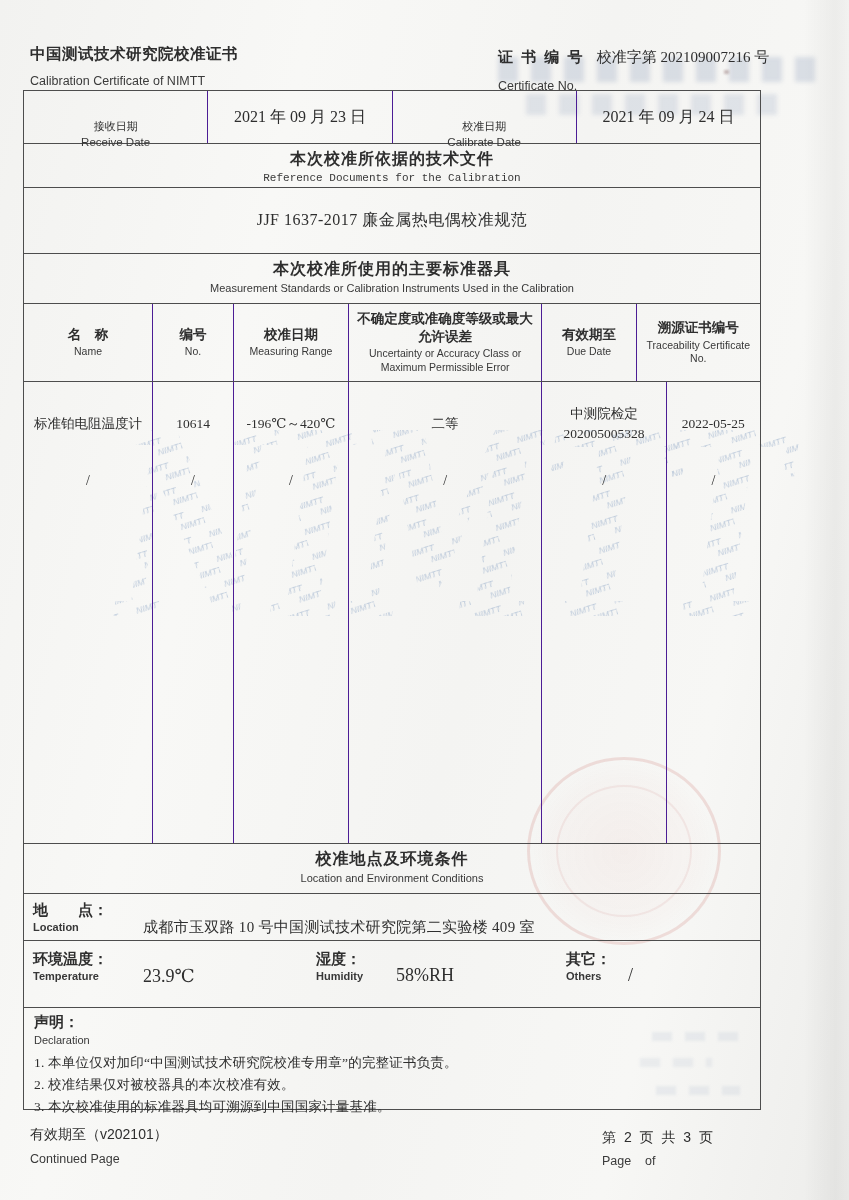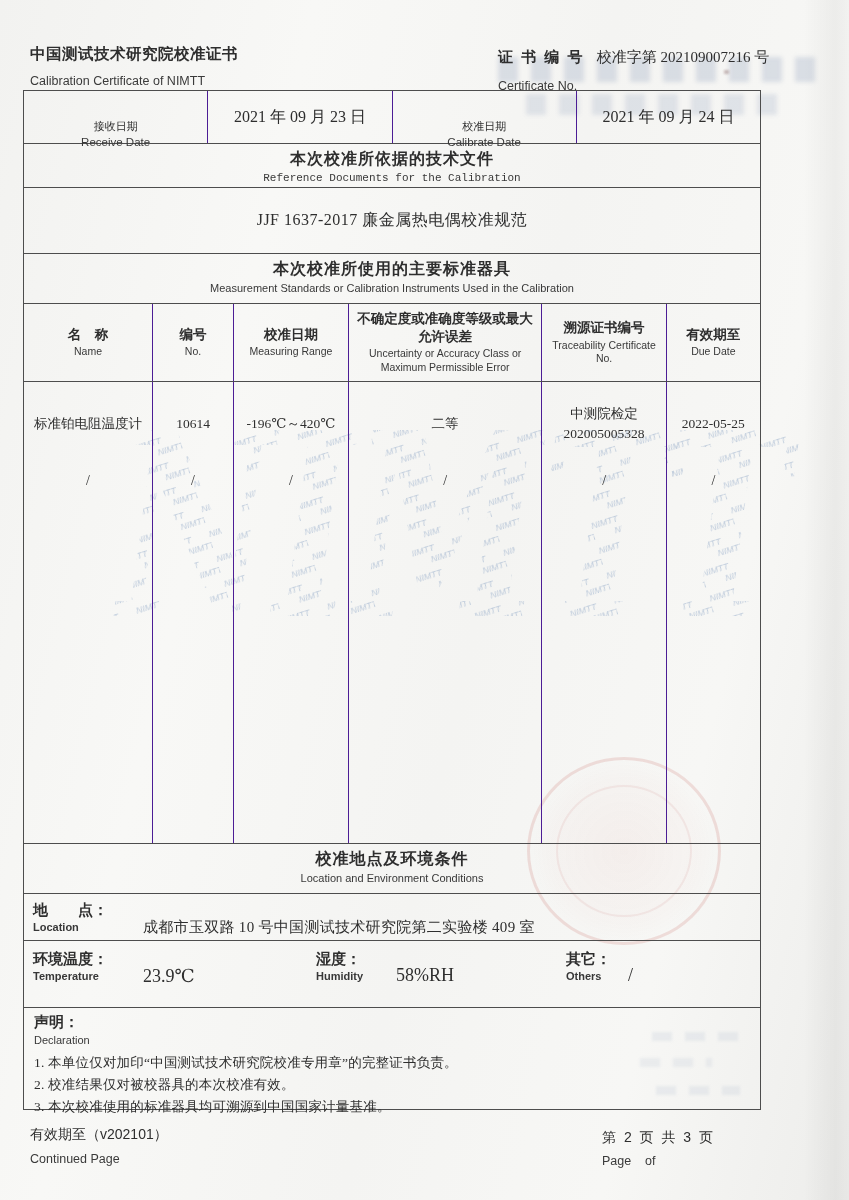--- a/index.html
+++ b/index.html
@@ -181,27 +181,27 @@
       <div class="en">No.</div>
     </div>
     <div class="cell c3">
       <div class="zh">校准日期</div>
       <div class="en">Measuring Range</div>
     </div>
     <div class="cell c4">
       <div class="zh">不确定度或准确度等级或最大允许误差</div>
       <div class="en">Uncertainty or Accuracy Class or Maximum Permissible Error</div>
     </div>
+    <div class="cell c6">
+      <div class="zh">有效期至</div>
+      <div class="en">Due Date</div>
+    </div>
     <div class="cell c5">
       <div class="zh">溯源证书编号</div>
       <div class="en">Traceability Certificate No.</div>
-    </div>
-    <div class="cell c6">
-      <div class="zh">有效期至</div>
-      <div class="en">Due Date</div>
     </div>
   </div>
 
   <div class="sec std-body frow">
     <div class="cell c1">
       <div class="v serif">标准铂电阻温度计</div>
       <div class="s serif">/</div>
     </div>
     <div class="cell c2">
       <div class="v serif">10614</div>

